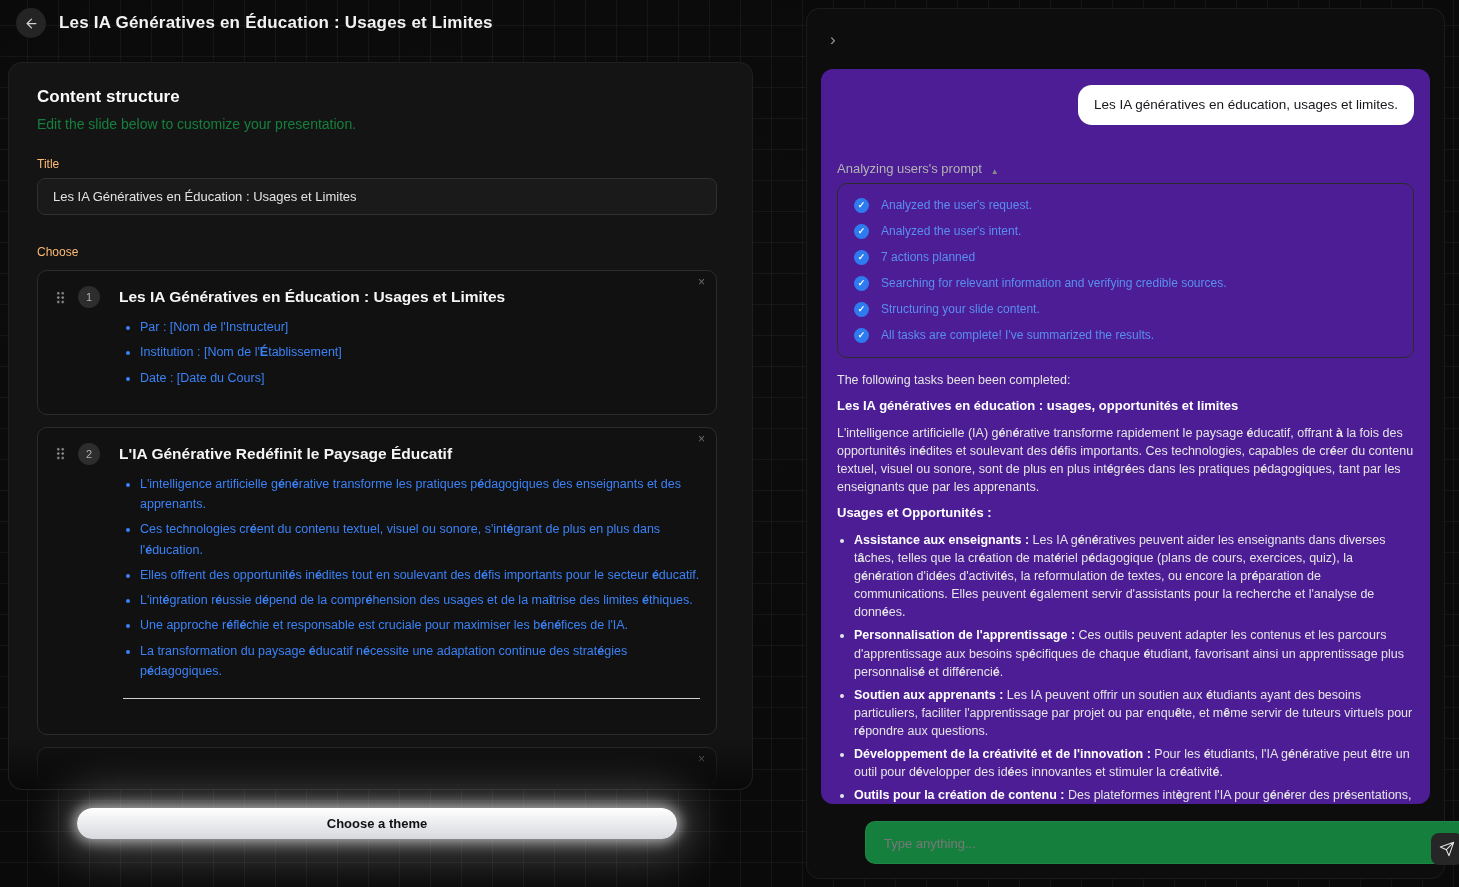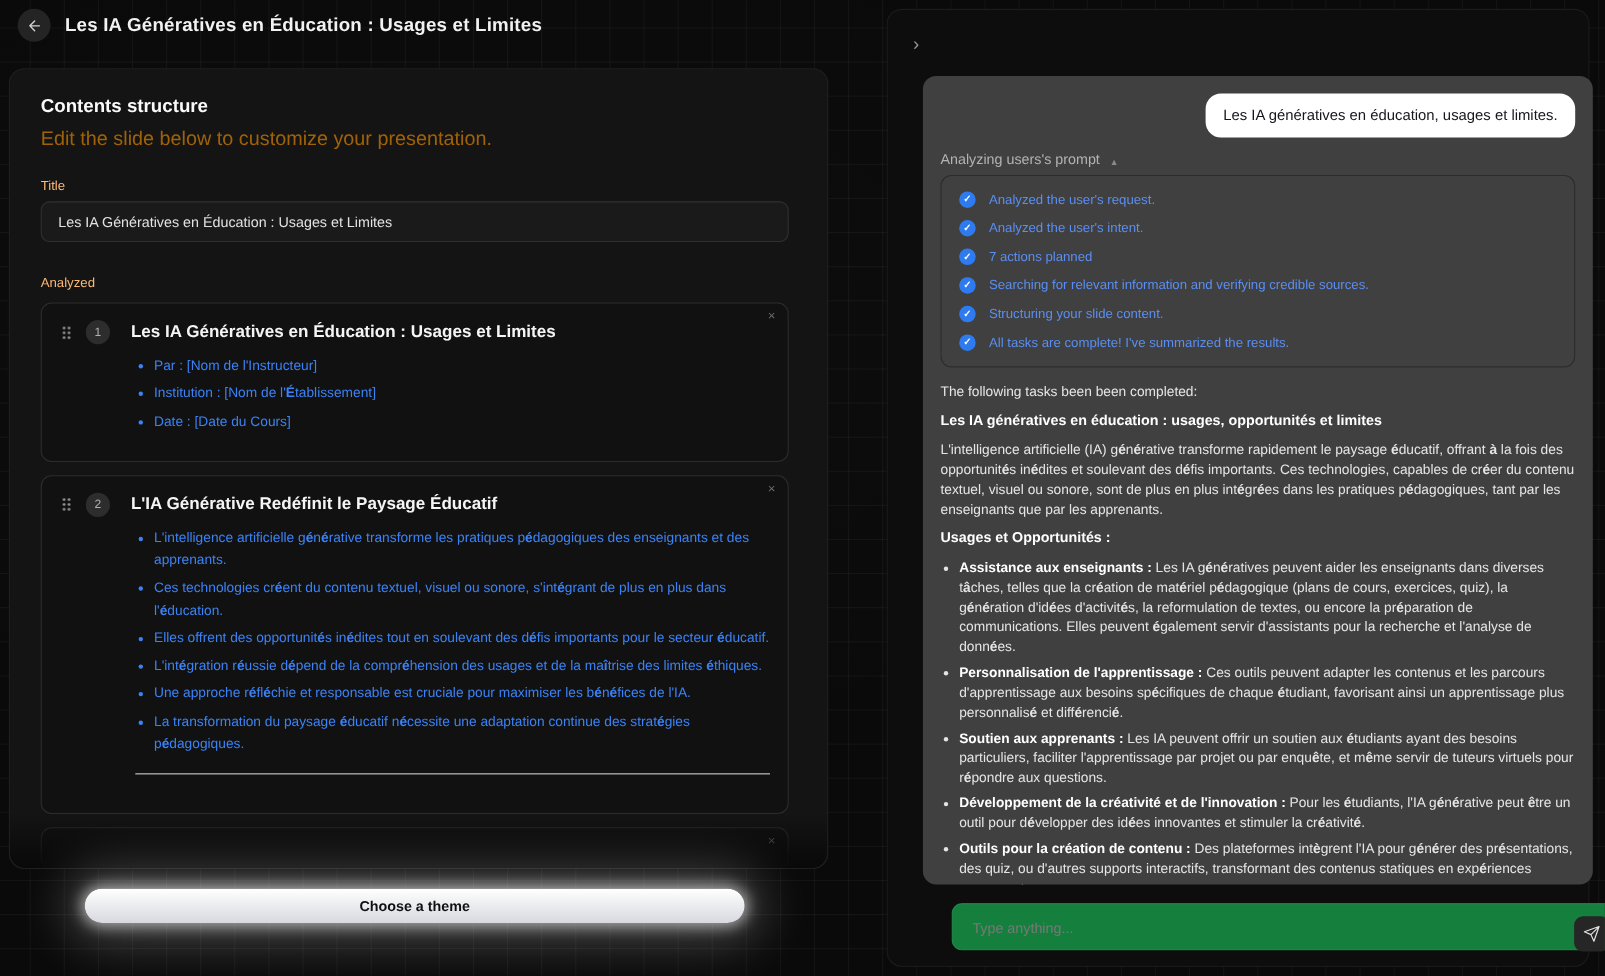--- a/index.html
+++ b/index.html
@@ -24,21 +24,21 @@
   .back-btn svg{width:15px;height:15px;stroke:#d2d2d2;stroke-width:2;fill:none;stroke-linecap:round;stroke-linejoin:round}
   .page-title{font-size:17px;font-weight:600;color:#f2f2f2;letter-spacing:.2px}
 
   
   .panel-left{
     position:absolute;left:8px;top:62px;width:745px;height:728px;box-sizing:border-box;
     background:#141414;border:1px solid rgba(255,255,255,.05);border-radius:14px;
     padding:18px 27px 0 28px;overflow:hidden;z-index:2;
   }
   .panel-left h2{margin:6px 0 0;font-size:17px;font-weight:700;color:#fafafa}
-  .panel-sub{margin:9px 0 0;font-size:18px;color:#a16207}
+  .panel-sub{margin:9px 0 0;font-size:14px;color:#15803d}
   .fld{display:block;margin-top:25px;font-size:12px;color:#fdba74}
   .title-input{
     display:block;width:680px;height:37px;margin-top:7px;box-sizing:border-box;
     background:#1a1a1a;border:1px solid #303030;border-radius:8px;
     color:#e2e2e2;font-size:13px;padding:0 15px;font-family:inherit;outline:none;
   }
   .fld.content-lbl{margin-top:30px}
   #cards{margin-top:11px}
   .card{
     position:relative;width:680px;box-sizing:border-box;margin-bottom:12px;
@@ -73,28 +73,28 @@
     box-shadow:0 0 14px 3px rgba(255,255,255,.6),0 0 46px 16px rgba(255,255,255,.26);
   }
 
   
   .panel-right{
     position:absolute;left:806px;top:8px;width:639px;height:871px;box-sizing:border-box;
     background:#0d0d0d;border:1px solid rgba(255,255,255,.06);border-radius:14px;z-index:3;
   }
   .collapse{position:absolute;left:23px;top:22px;color:#969696;font-size:17px;line-height:1;cursor:pointer}
   .chat-card{
-    position:absolute;left:32px;top:60px;width:609px;height:735px;box-sizing:border-box;
-    background:#404040;border-radius:12px;padding:16px;overflow:hidden;
+    position:absolute;left:14px;top:60px;width:609px;height:735px;box-sizing:border-box;
+    background:#4c1d95;border-radius:12px;padding:16px;overflow:hidden;
   }
   .bubble{
     margin-left:auto;width:fit-content;max-width:450px;background:#ffffff;color:#16161c;
     border-radius:14px;padding:11px 16px;font-size:13.5px;line-height:1.3;
   }
-  .analysis{margin-top:12px;font-size:13px;color:#b3b3b3;display:flex;align-items:flex-end;gap:9px;cursor:pointer;width:fit-content}
+  .analysis{margin-top:36px;font-size:13px;color:#b3b3b3;display:flex;align-items:flex-end;gap:9px;cursor:pointer;width:fit-content}
   .analysis .tri{font-size:8px;color:#8a8a8a}
   ul.tasks{margin:7px 0 0;border:1px solid #2c2c2c;border-radius:10px;padding:14px 16px 3px;list-style:none}
   .task{display:flex;align-items:center;gap:12px;margin-bottom:11px}
   .task .ck{width:15px;height:15px;border-radius:50%;background:#2e7bf0;color:#fff;font-size:9px;font-weight:700;
     display:flex;align-items:center;justify-content:center;flex:none}
   .task .tl{font-size:12px;color:#5a8ef2}
   .response{margin-top:13px;color:#e5e5e5;font-size:12.5px;line-height:1.45}
   .response p{margin:0 0 8px}
   .response h4{margin:0 0 8px;font-size:13px;font-weight:700;color:#ffffff}
   .response ul{margin:0;padding-left:17px}
@@ -125,25 +125,25 @@
 <header class="topbar">
   <div class="back-btn">
     <svg viewBox="0 0 24 24">
         <path d="M19 12H5M12 19l-7-7 7-7"></path>
       </svg>
   </div>
   <div class="page-title">Les IA Génératives en Éducation : Usages et Limites</div>
 </header>
 
 <section class="panel-left">
-  <h2>Contents structure</h2>
+  <h2>Content structure</h2>
   <p class="panel-sub">Edit the slide below to customize your presentation.</p>
   <label class="fld">Title</label>
   <input class="title-input" value="Les IA Génératives en Éducation : Usages et Limites" style="">
-  <label class="fld content-lbl">Analyzed</label>
+  <label class="fld content-lbl">Choose</label>
   <div id="cards">
       <div class="card">
     <span class="close">×</span>
     <div class="card-head">
       <span class="grip"></span>
       <span class="badge">1</span>
       <h3 class="card-title">Les IA G<b class="acc">é</b>n<b class="acc">é</b>ratives en <b class="acc">É</b>ducation : Usages et Limites</h3>
     </div>
     <div class="card-body">
       <ul class="bullets">

